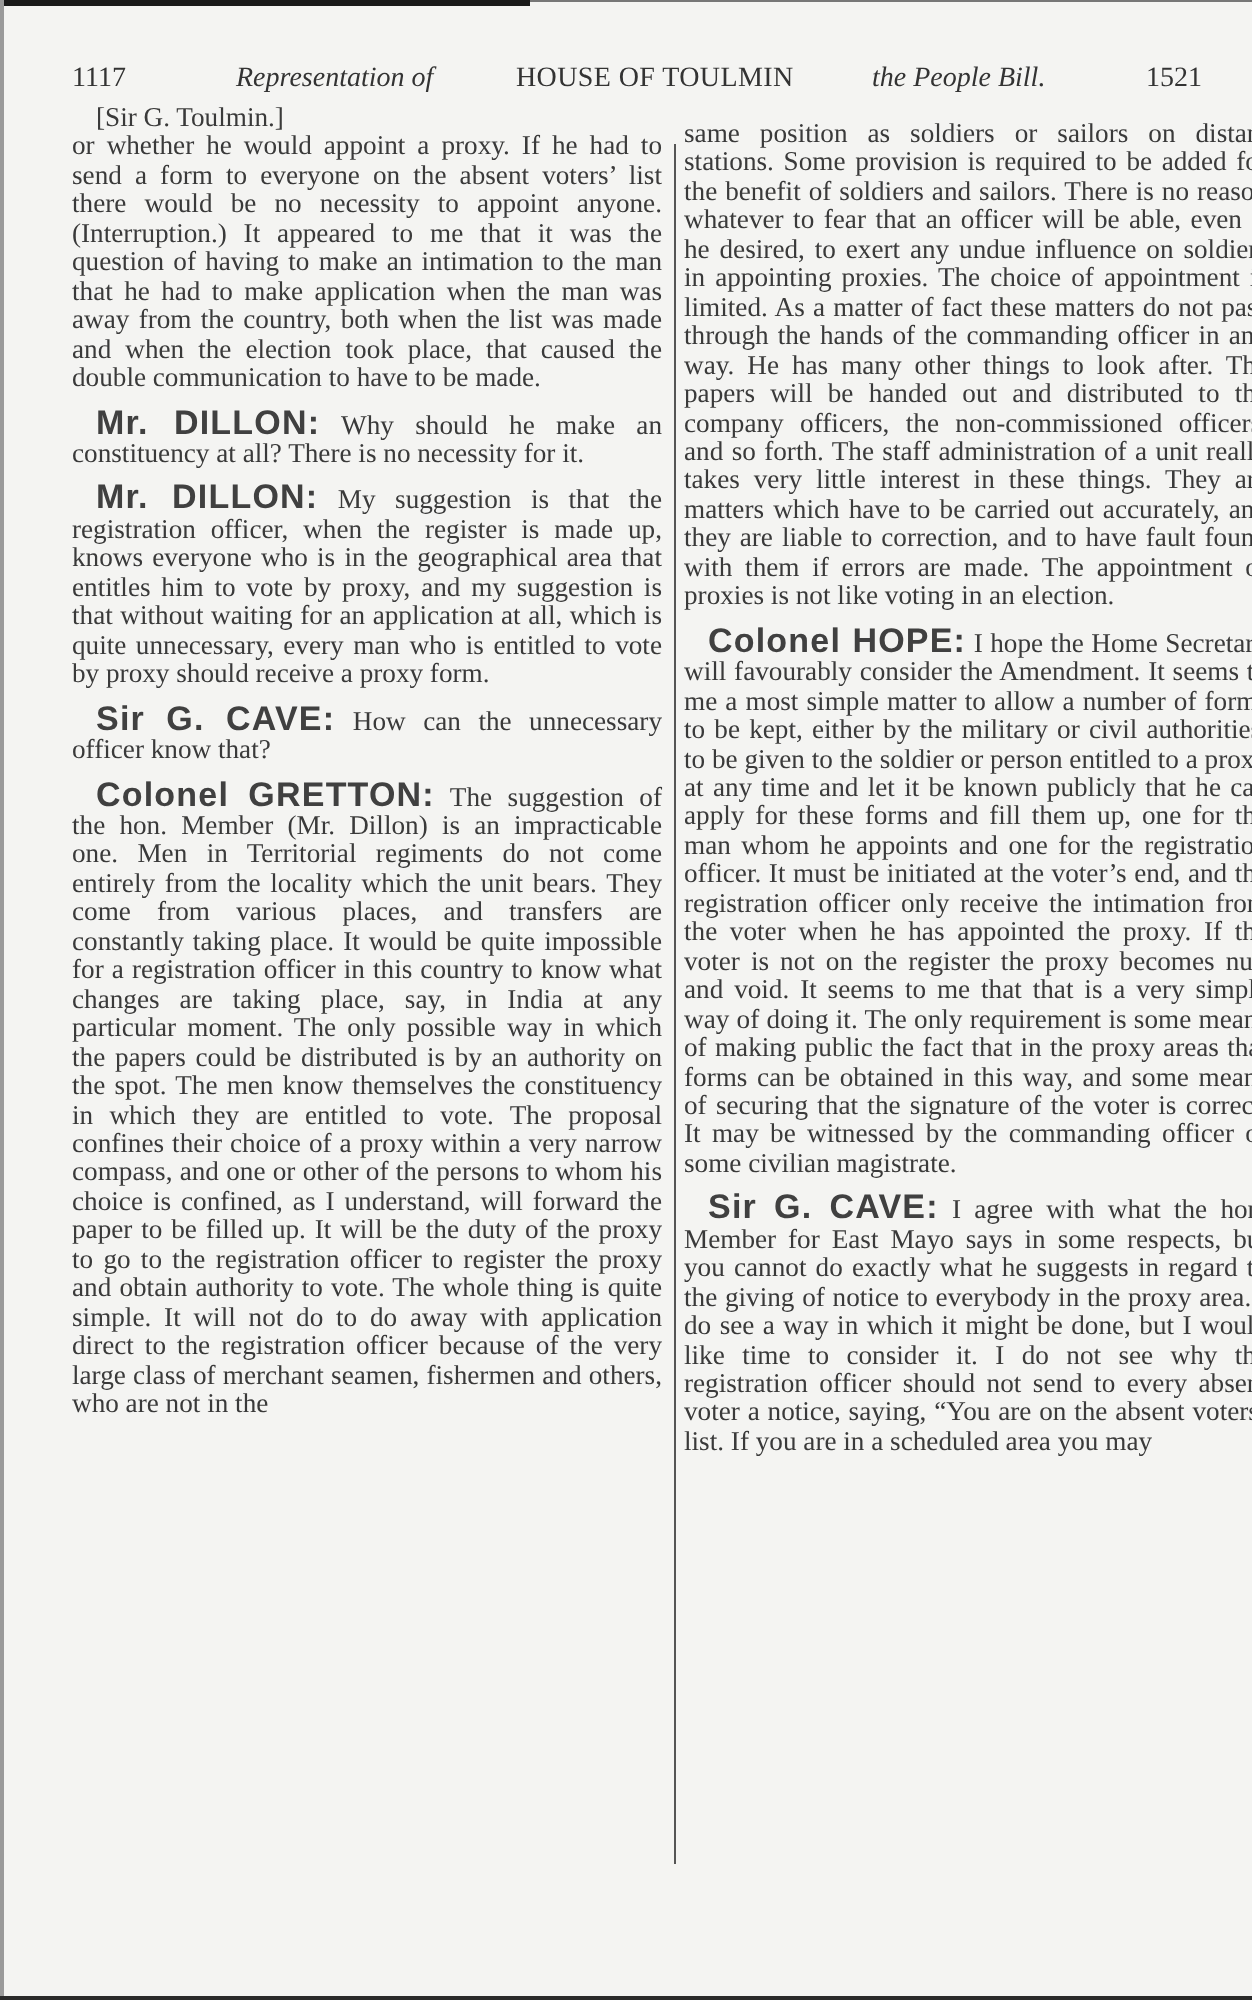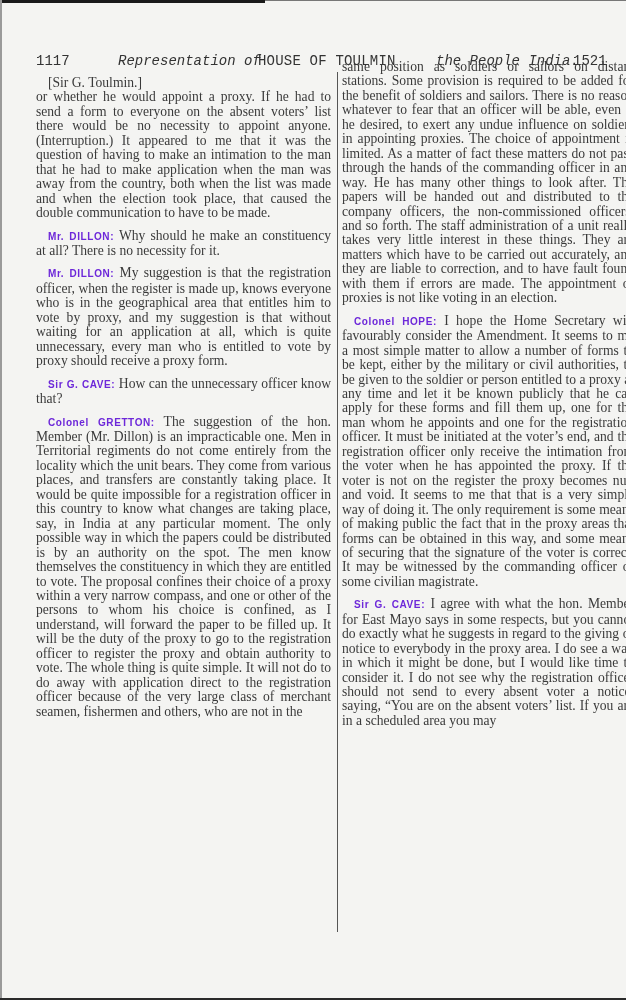--- a/index.html
+++ b/index.html
@@ -7,60 +7,60 @@
     width:626px; height:1000px; overflow:hidden; position:relative;
     background:#f4f4f2;
     font-family:"DejaVu Serif","Liberation Serif",serif;
     color:#3a3a3a;
   }
   .scan-top { position:absolute; left:0; top:0; width:265px; height:3px; background:#1a1a1a; }
   .scan-top2 { position:absolute; left:265px; top:0; width:361px; height:1px; background:#777; }
   .scan-left { position:absolute; left:0; top:0; width:2px; height:1000px; background:#9a9a9a; }
   .scan-bottom { position:absolute; left:0; bottom:0; width:626px; height:2px; background:#2a2a2a; }
   .header {
-    position:absolute; top:53px; left:36px; width:572px; height:18px;
-    font-family:Liberation Mono, monospace; font-size:14px; color:#333;
+    position:absolute; top:32px; left:36px; width:572px; height:18px;
+    font-family:Liberation Serif, serif; font-size:14px; color:#333;
   }
   .header span { position:absolute; top:0; white-space:nowrap; }
   .hdr-left-num { left:0; }
   .hdr-left-title { left:82px; font-style:italic; }
   .hdr-center { left:222px; letter-spacing:0.2px; }
   .hdr-right-title { left:400px; font-style:italic; }
   .hdr-right-num { left:537px; }
   .col {
-    position:absolute; top:76px; width:295px;
+    position:absolute; top:52px; width:295px;
     font-family:"Liberation Serif",serif; font-size:13.6px; line-height:14.45px;
     text-align:justify; color:#3a3a3a;
   }
   .col-left { left:36px; }
   .col-right { left:342px; width:292px; top:60px; }
   .divider { position:absolute; left:337px; top:72px; width:1px; height:860px; background:#555; }
   p { margin:0; }
   .para { margin:0 0 8px 0; }
   .speech { text-indent:12px; }
   .speaker {
-    font-family:"Liberation Sans",sans-serif; font-weight:bold; font-size:10px;
-    letter-spacing:0.6px; color:#6d28d9;
+    font-family:"Liberation Sans",sans-serif; font-weight:bold; font-size:17px;
+    letter-spacing:0.6px; color:#404040;
   }
   .bracket { padding-left:12px; margin-bottom:0; }
   .nocoll { margin-bottom:8px; }
 </style>
 </head>
 <body>
 
 <div class="scan-top"></div>
 <div class="scan-top2"></div>
 <div class="scan-left"></div>
 <div class="scan-bottom"></div>
 
 <div class="header">
   <span class="hdr-left-num">1117</span>
   <span class="hdr-left-title">Representation of</span>
   <span class="hdr-center">HOUSE OF TOULMIN</span>
-  <span class="hdr-right-title">the People India.</span>
+  <span class="hdr-right-title">the People Bill.</span>
   <span class="hdr-right-num">1521</span>
 </div>
 
 <div class="divider"></div>
 
 <div class="col col-left">
   <p class="bracket">[Sir G. Toulmin.]</p>
   <p class="para">or whether he would appoint a proxy.  If he had to send a form to everyone on the absent voters’ list there would be no necessity to appoint anyone.  (Interruption.)  It appeared to me that it was the question of having to make an intimation to the man that he had to make application when the man was away from the country, both when the list was made and when the election took place, that caused the double communication to have to be made.</p>
   <p class="para speech">
     <span class="speaker">Mr. DILLON:</span><span> Why should he make an constituency at all?  There is no necessity for it.</span>

